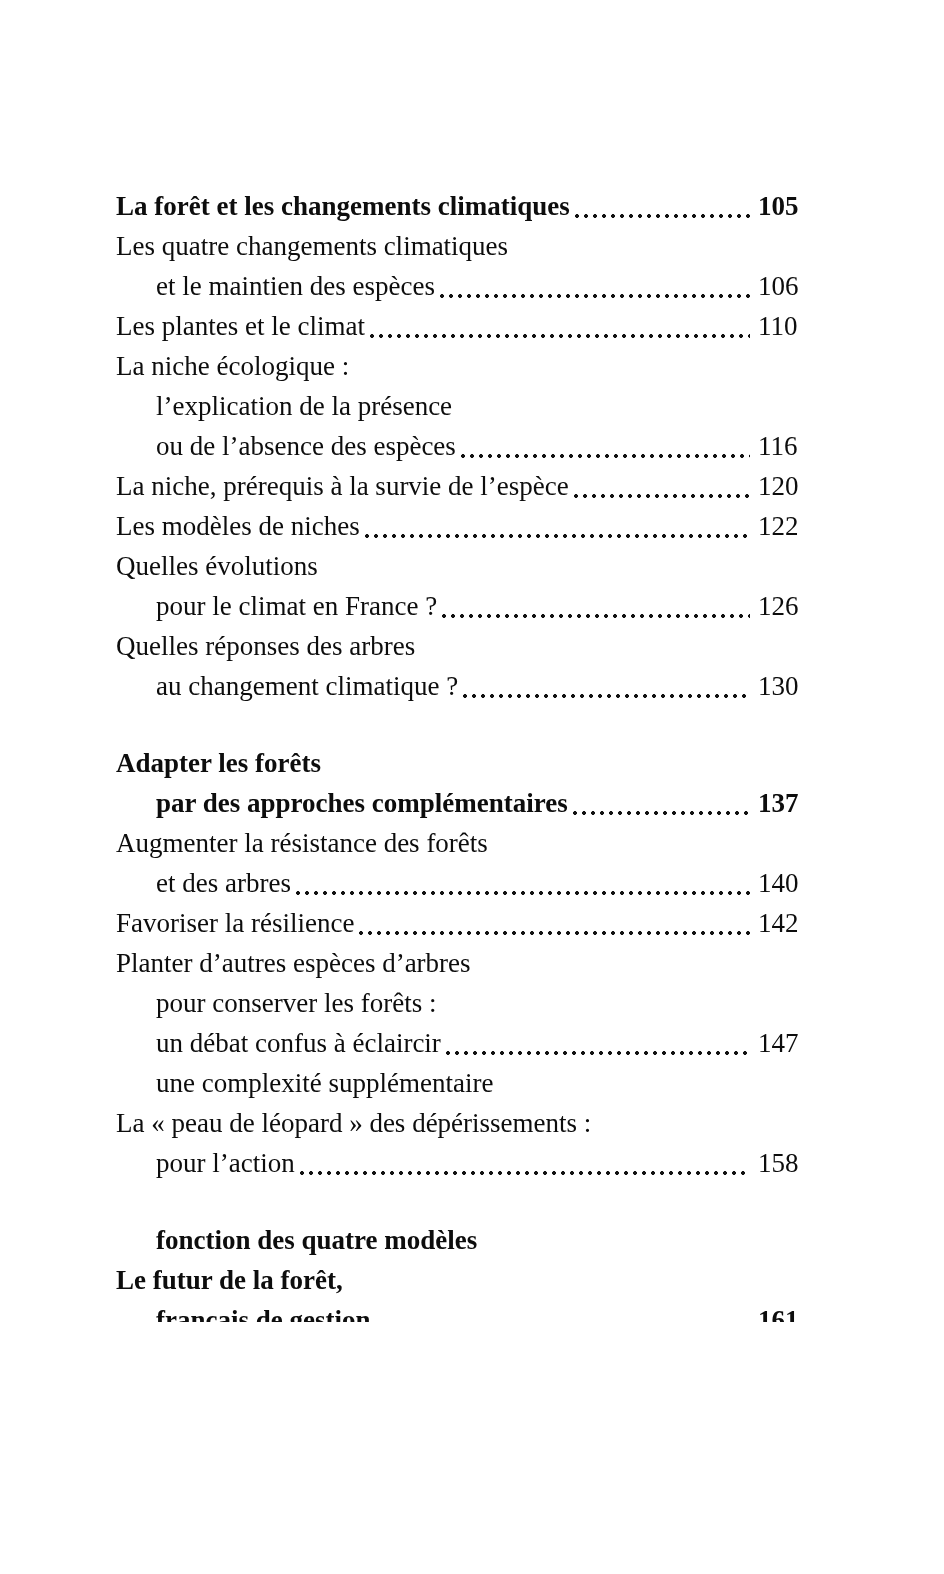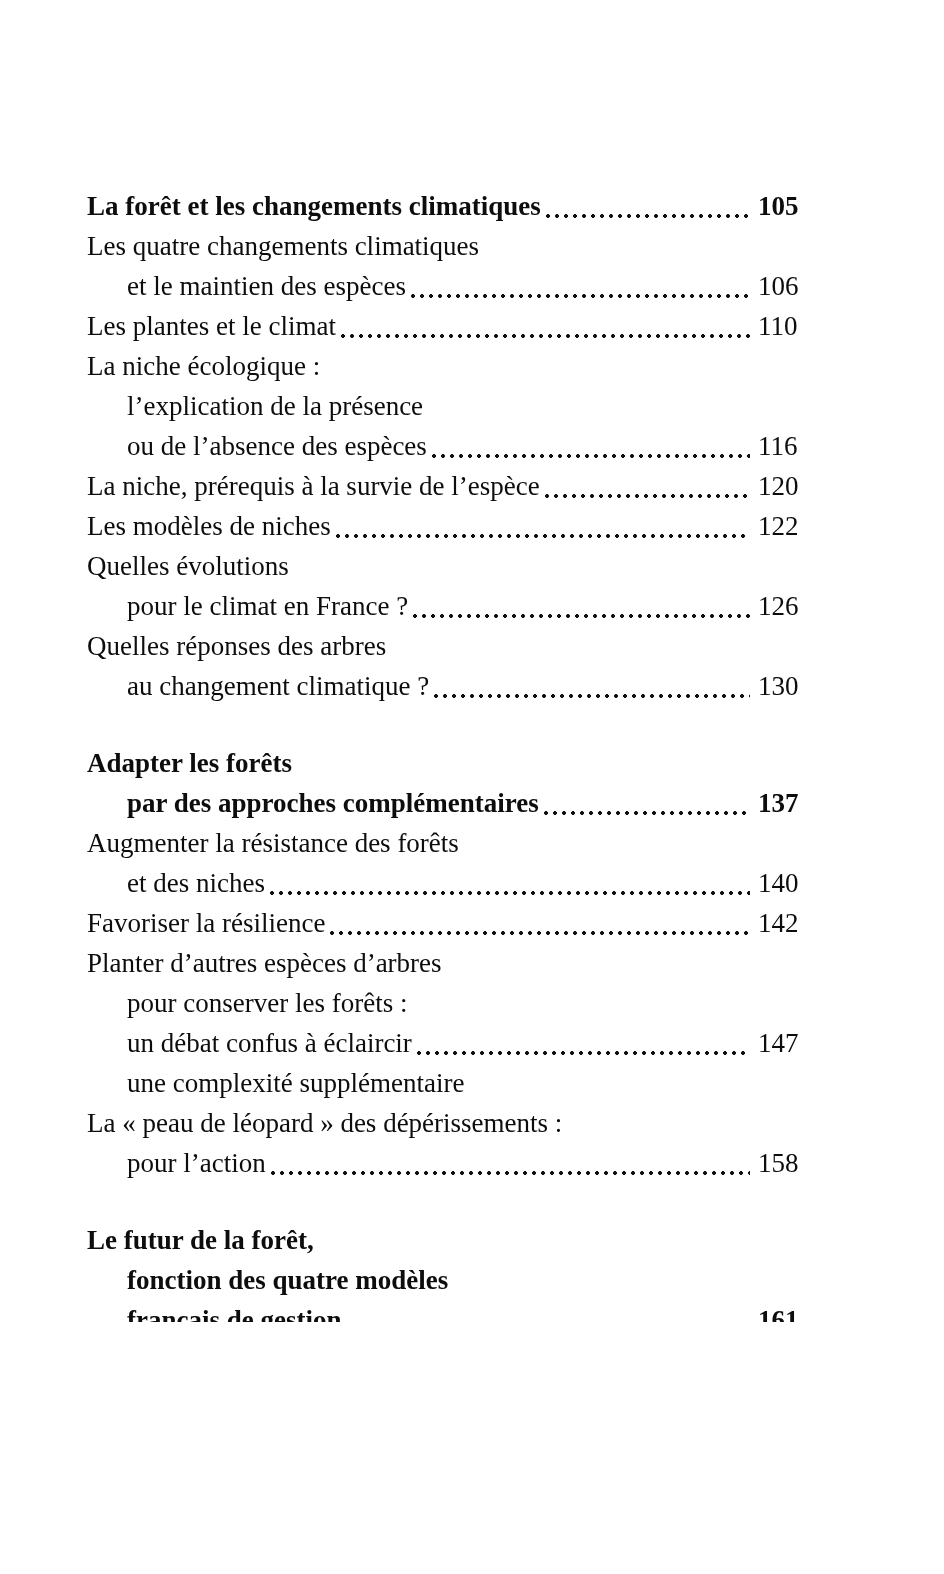--- a/index.html
+++ b/index.html
@@ -6,21 +6,21 @@
     margin: 0;
     padding: 0;
     background: #ffffff;
   }
   .book-page {
     width: 944px;
     height: 1322px;
     margin: 0 auto;
     background: #ffffff;
     box-sizing: border-box;
-    padding: 186px 134px 0 87px;
+    padding: 186px 134px 0 116px;
     font-family: "Liberation Serif", "DejaVu Serif", serif;
     font-size: 27px;
     line-height: 40px;
     color: #0d0d0d;
     overflow: hidden;
   }
   .toc { width: 100%; }
   .entry { margin: 0; }
   .entry.chapter .t, .entry.chapter .pg { font-weight: 700; }
   .entry.gap-before { margin-top: 37px; }
@@ -141,21 +141,21 @@
         <span class="dots"></span>
         <span class="pg">137</span>
       </div>
     </div>
 
     <div class="entry">
       <div class="line">
         <span class="t">Augmenter la résistance des forêts</span>
       </div>
       <div class="line indent">
-        <span class="t">et des niches</span>
+        <span class="t">et des arbres</span>
         <span class="dots"></span>
         <span class="pg">140</span>
       </div>
     </div>
 
     <div class="entry">
       <div class="line">
         <span class="t">Favoriser la résilience</span>
         <span class="dots"></span>
         <span class="pg">142</span>
@@ -184,25 +184,25 @@
         <span class="t">La « peau de léopard » des dépérissements :</span>
       </div>
       <div class="line indent">
         <span class="t">pour l’action</span>
         <span class="dots"></span>
         <span class="pg">158</span>
       </div>
     </div>
 
     <div class="entry chapter gap-before">
+      <div class="line indent">
+        <span class="t">fonction des quatre modèles</span>
+      </div>
       <div class="line">
         <span class="t">Le futur de la forêt,</span>
-      </div>
-      <div class="line indent">
-        <span class="t">fonction des quatre modèles</span>
       </div>
       <div class="line indent">
         <span class="t">français de gestion</span>
         <span class="dots"></span>
         <span class="pg">161</span>
       </div>
     </div>
 
     <div class="entry">
       <div class="line">

